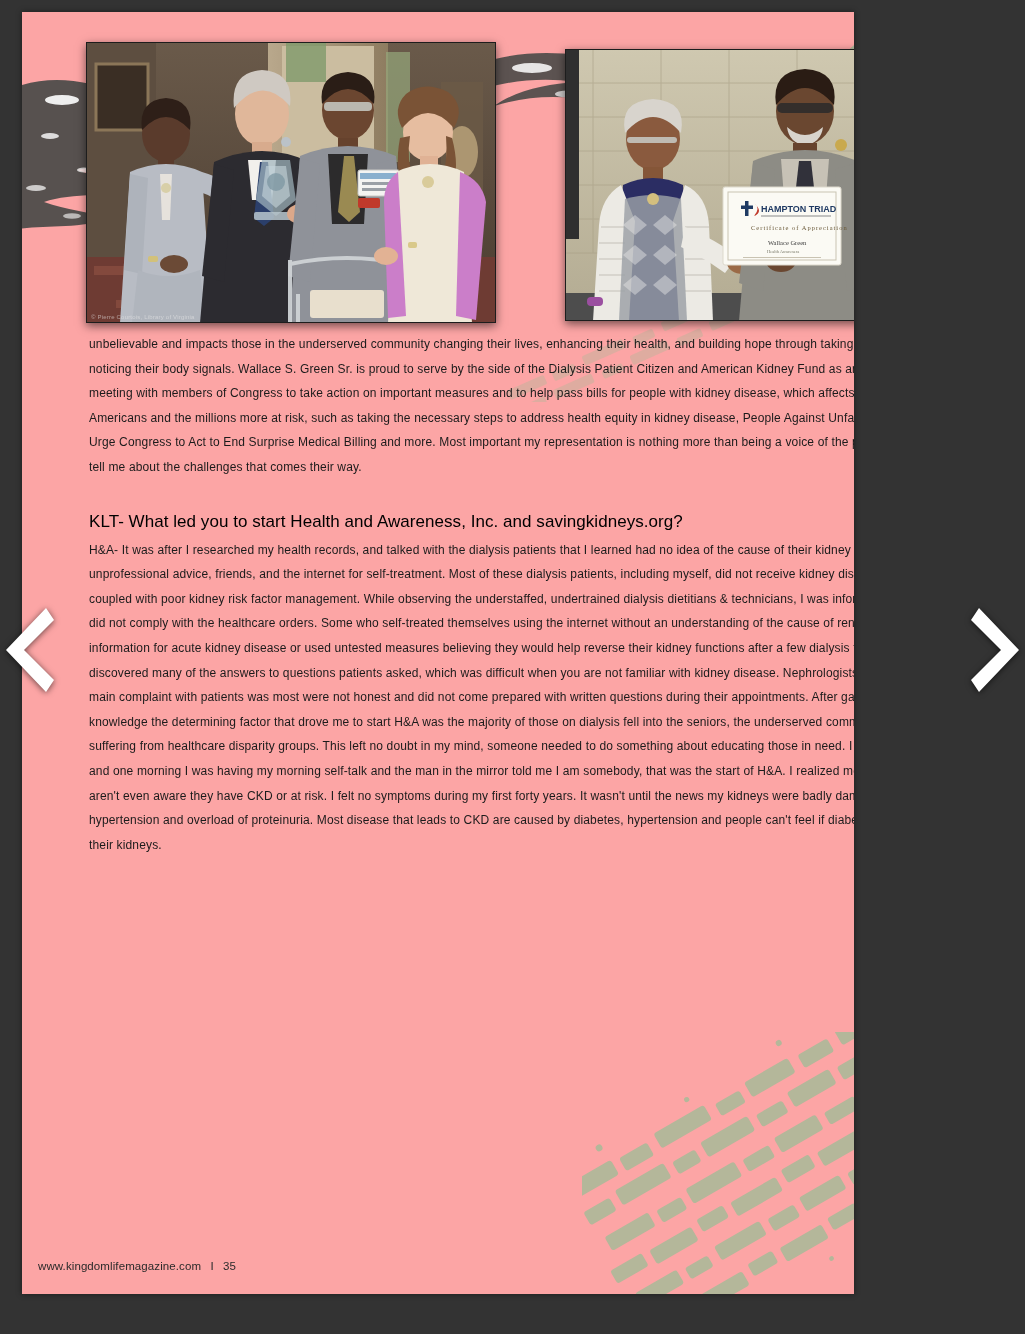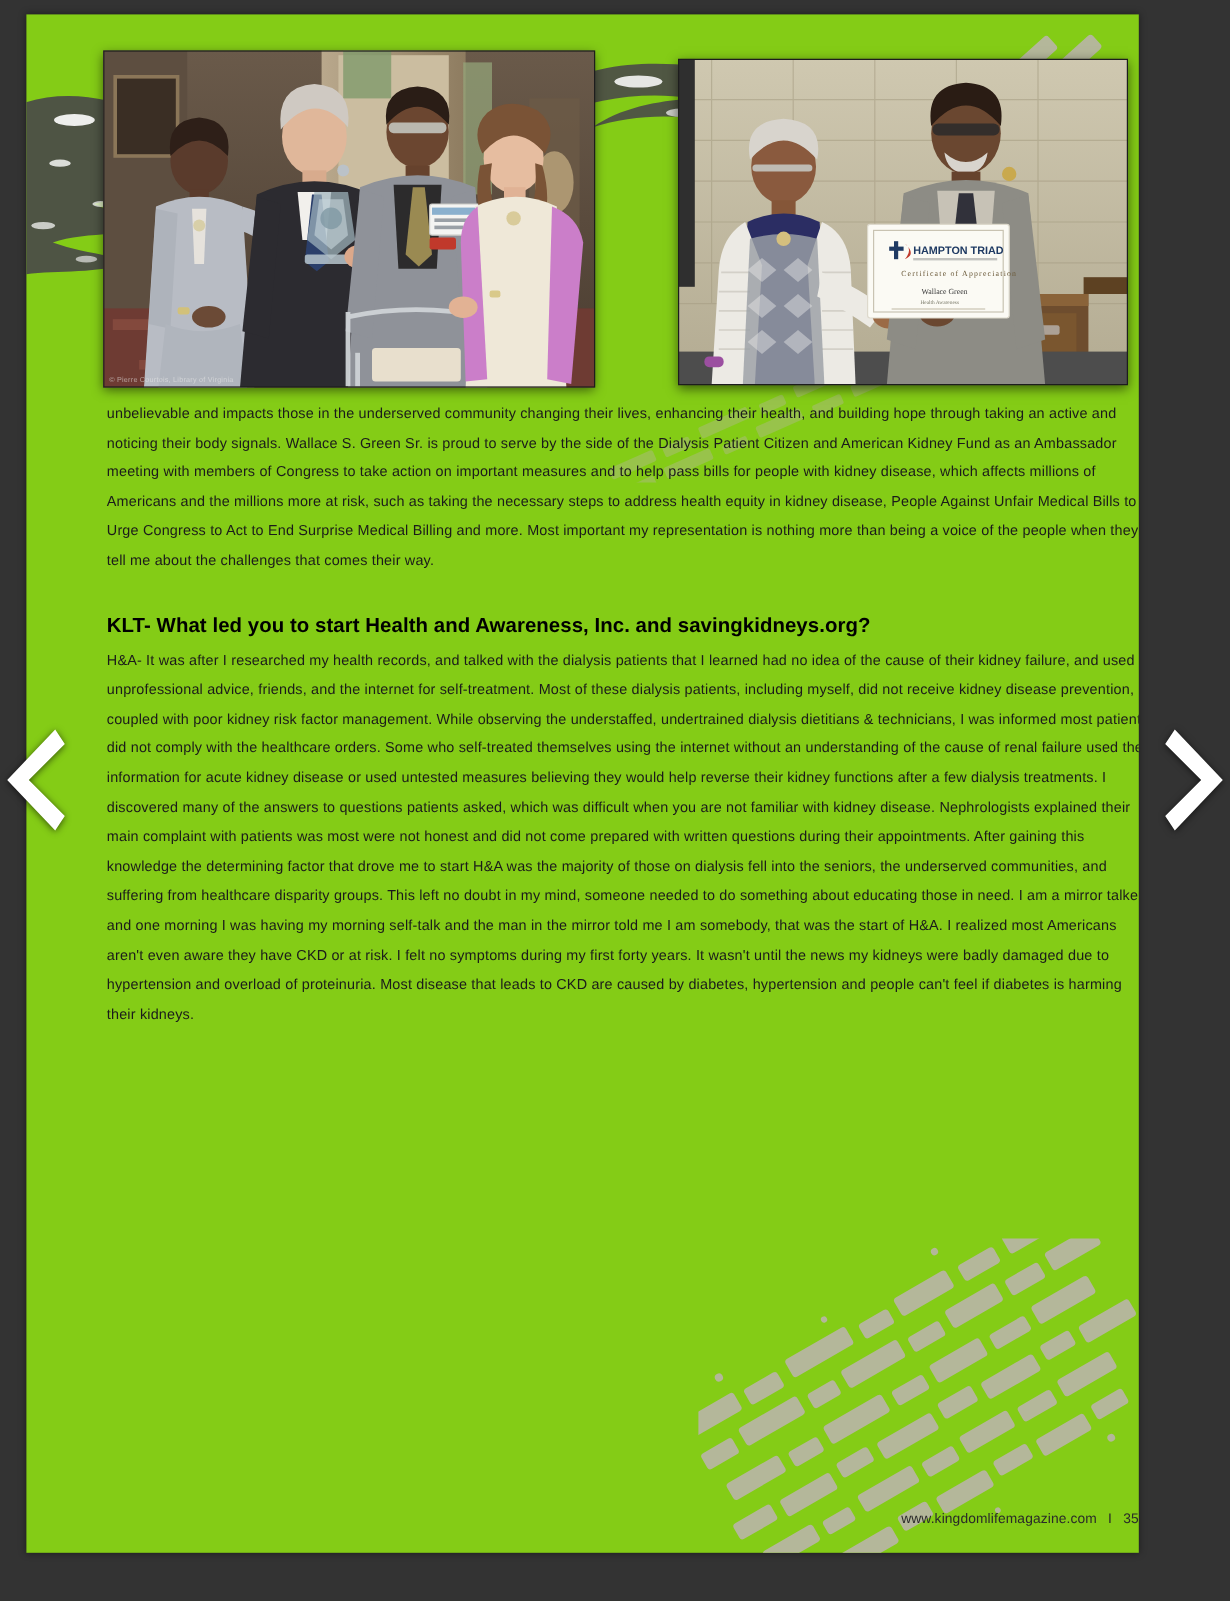--- a/index.html
+++ b/index.html
@@ -17,23 +17,23 @@
     width: 1025px;
     height: 1334px;
     background: #333333;
   }
 
   
   #page {
     position: absolute;
     left: 22px;
     top: 12px;
-    width: 927px;
+    width: 832px;
     height: 1282px;
-    background: #84cc16;
+    background: #fca5a5;
     overflow: hidden;
     box-shadow: 0 0 6px rgba(0,0,0,.45);
   }
 
   
   .brush {
     position: absolute;
     pointer-events: none;
   }
   #brush-left { left: -8px; top: 58px; width: 210px; height: 175px; }
@@ -84,38 +84,38 @@
     text-align: left;
     font-family: "Liberation Sans", sans-serif;
     position: relative;
     z-index: 3;
   }
 
   h2.qa {
     margin: 0;
     font-size: 17px;
     line-height: 24px;
-    font-weight: bold;
+    font-weight: normal;
     color: #000000;
     letter-spacing: .05px;
     font-family: "Liberation Sans", sans-serif;
     position: relative;
     z-index: 3;
   }
 
   .gap-lg { height: 30px; }
   .gap-md { height: 4px; }
   .gap-xl { height: 60px; }
 
   
   #footer {
     position: absolute;
     left: 16px; right: 0;
     bottom: 22px;
-    text-align: right;
+    text-align: left;
     font-size: 11.5px;
     color: #2a2a2a;
     letter-spacing: .1px;
     z-index: 4;
   }
   #footer .sep { margin: 0 6px; }
 
   
   .nav-arrow {
     position: absolute;

